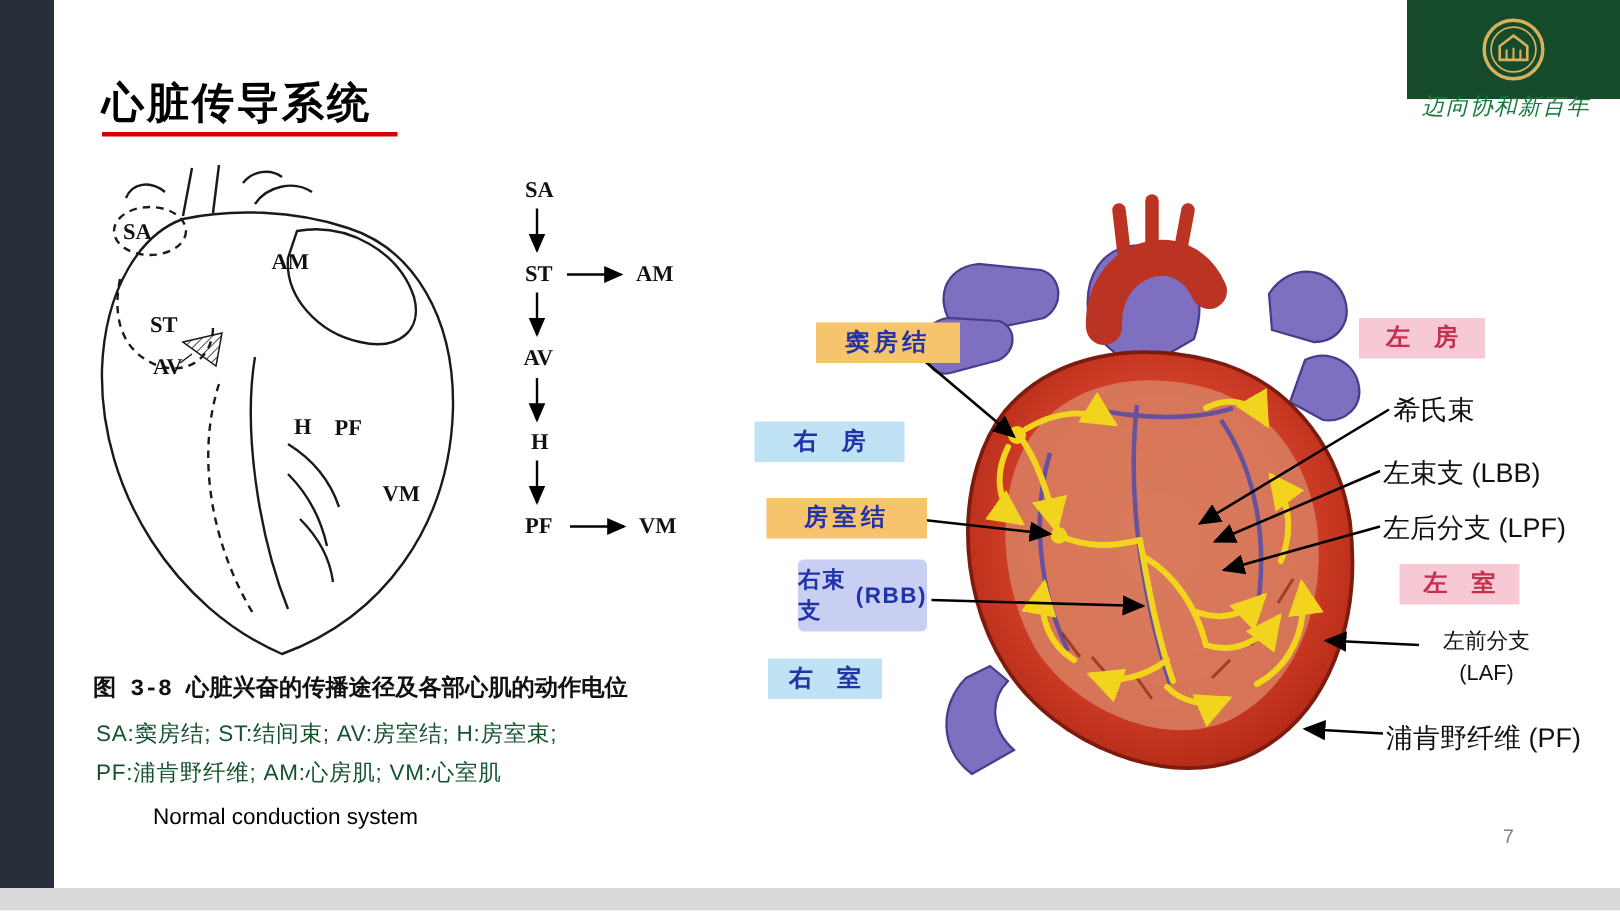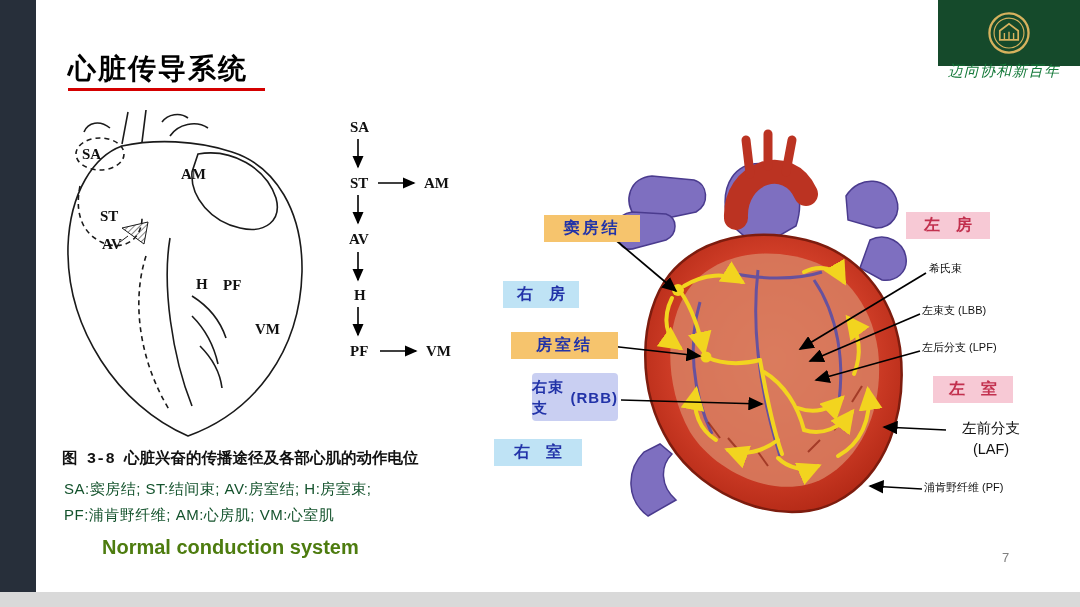--- a/index.html
+++ b/index.html
@@ -27,34 +27,34 @@
 
   .fc-node { position:absolute; font-family:"Liberation Serif", serif; font-size:15px;
              font-weight:bold; color:#111; }
   .fc-arrows { position:absolute; left:340px; top:115px; width:130px; height:260px; }
 
   .caption-title { position:absolute; left:62px; top:448px; font-size:15.5px; font-weight:bold; color:#111;font-family:Liberation Mono, monospace; }
   .caption-line  { position:absolute; font-size:15px; color:#14532d; letter-spacing:0.5px; }
   .caption-line.l1 { left:64px; top:480px; }
   .caption-line.l2 { left:64px; top:506px; }
 
-  .english-caption { position:absolute; left:102px; top:536px; font-size:20px; font-weight:bold; color:#4d7c0f; }
+  .english-caption { position:absolute; left:102px; top:536px; font-size:15px; font-weight:normal; color:#000000; }
 
   .color-heart { position:absolute; left:608px; top:122px; width:322px; height:418px; }
   .label-arrows { position:absolute; left:0; top:0; width:1080px; height:607px; pointer-events:none; }
 
   .tag { position:absolute; display:flex; align-items:center; justify-content:center;
          font-weight:bold; font-size:16px; letter-spacing:3px; }
   .tag-orange     { background:#f6c46d; color:#2233a8; }
   .tag-blue       { background:#bfe3f5; color:#2233a8; }
   .tag-periwinkle { background:#c9cff2; color:#2233a8; border-radius:4px; }
   .tag-pink       { background:#f7c9d5; color:#c2304e; }
   .tag.two-line { flex-direction:row; letter-spacing:1px; font-size:15px; line-height:1.4; }
 
-  .plain-label { position:absolute; font-size:11px; color:#111; }
+  .plain-label { position:absolute; font-size:18px; color:#111; }
   .plain-label.two-line { width:86px; text-align:center; line-height:1.45; font-size:14.5px; }
 
   .page-number { position:absolute; left:1002px; top:550px; font-size:13px; color:#808080; }
 </style>
 </head>
 <body>
 
 <div class="slide">
 
   <div class="edge-left"></div>
@@ -208,27 +208,27 @@
       <line x1="621" y1="400" x2="762" y2="404" marker-end="url(#ah)"></line>
       <line x1="926" y1="273" x2="800" y2="349" marker-end="url(#ah)"></line>
       <line x1="920" y1="314" x2="810" y2="361" marker-end="url(#ah)"></line>
       <line x1="920" y1="351" x2="816" y2="380" marker-end="url(#ah)"></line>
       <line x1="946" y1="430" x2="884" y2="427" marker-end="url(#ah)"></line>
       <line x1="922" y1="489" x2="870" y2="486" marker-end="url(#ah)"></line>
     </g>
   </svg>
 
   <div class="tag tag-orange" style="left:512px; top:215px; width:96px; height:27px;margin-left:32px;">窦房结</div>
-  <div class="tag tag-blue" style="left:503px; top:281px; width:76px; height:27px; letter-spacing:0;">右　房</div>
+  <div class="tag tag-blue" style="left:503px; top:281px; width:100px; height:27px; letter-spacing:0;">右　房</div>
   <div class="tag tag-orange" style="left:511px; top:332px; width:107px; height:27px;">房室结</div>
   <div class="tag tag-periwinkle two-line" style="left:532px; top:373px; width:86px; height:48px;">
     <span>右束支</span>
     <span>(RBB)</span>
   </div>
-  <div class="tag tag-blue" style="left:494px; top:439px; width:88px; height:27px; letter-spacing:0;">右　室</div>
+  <div class="tag tag-blue" style="left:512px; top:439px; width:76px; height:27px; letter-spacing:0;">右　室</div>
 
   <div class="tag tag-pink" style="left:906px; top:212px; width:84px; height:27px; letter-spacing:0;">左　房</div>
   <div class="plain-label" style="left:929px; top:261px;">希氏束</div>
   <div class="plain-label" style="left:922px; top:303px;">左束支 (LBB)</div>
   <div class="plain-label" style="left:922px; top:340px;">左后分支 (LPF)</div>
   <div class="tag tag-pink" style="left:933px; top:376px; width:80px; height:27px; letter-spacing:0;">左　室</div>
   <div class="plain-label two-line" style="left:948px; top:418px;">
     <div>左前分支</div>
     <div>(LAF)</div>
   </div>

